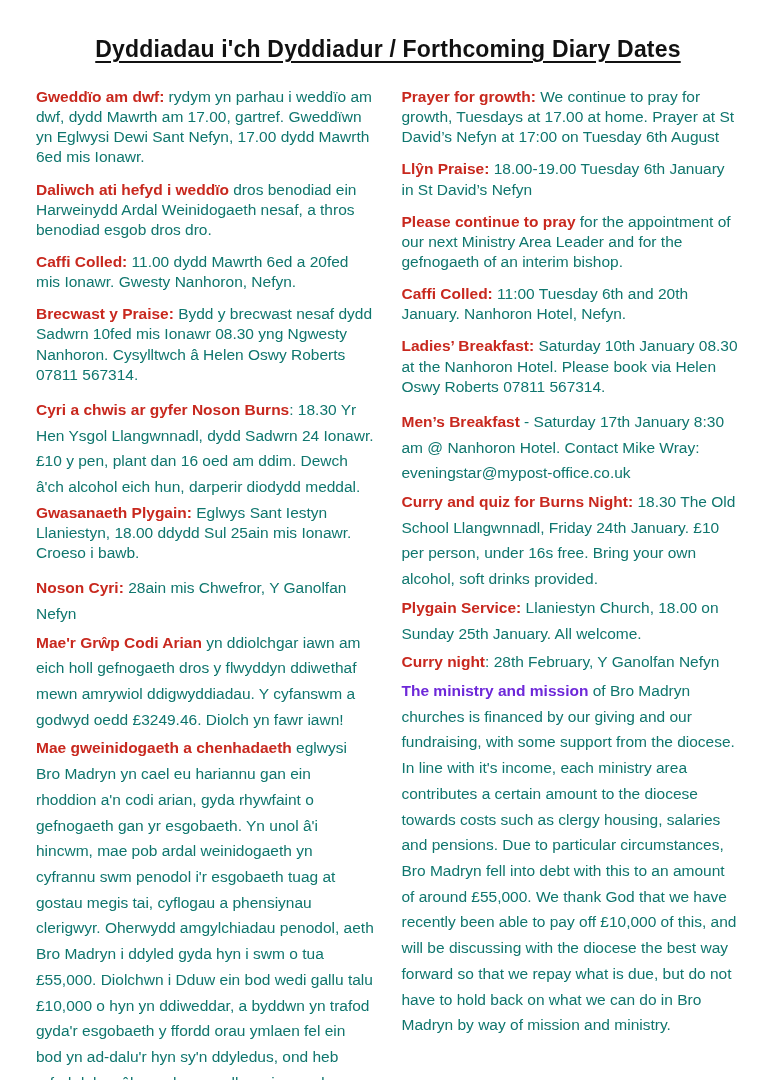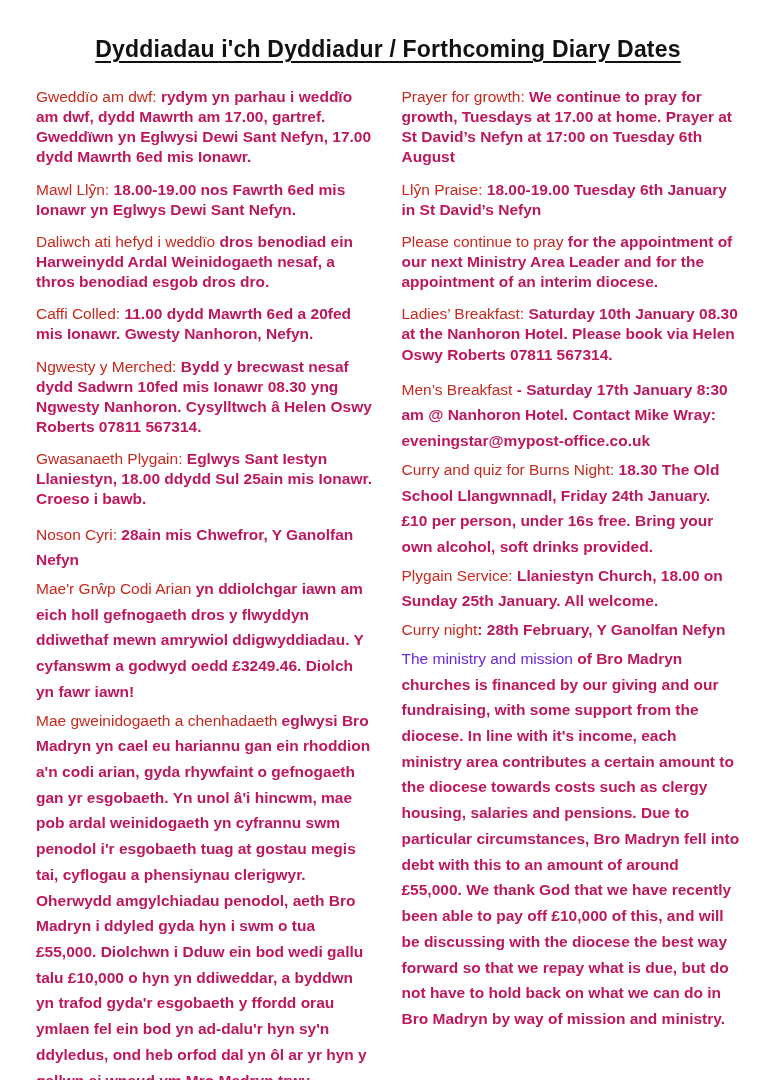--- a/index.html
+++ b/index.html
@@ -43,53 +43,53 @@
   p.para {
     margin: 0 0 12px 0;
     line-height: 1.3;
     text-align: left;
   }
   p.para.loose {
     line-height: 1.66;
     margin: 0 0 3px 0;
   }
   .hd {
-    font-weight: normal;
+    font-weight: bold;
     color: #c8281e;
   }
   .hd.orange {
     color: #6d28d9;
   }
   .body-text {
-    color: #be185d;
-    font-weight: bold;
+    color: #0f766e;
   }
 </style>
 </head>
 <body>
 
 <div class="page">
   <h1 class="page-title">Dyddiadau i'ch Dyddiadur / Forthcoming Diary Dates</h1>
 
   <div class="columns">
     <div class="col" id="left-col">
         <p class="para tight"><span class="hd">Gweddïo am dwf:</span><span class="body-text"> rydym yn parhau i weddïo am dwf, dydd Mawrth am 17.00, gartref. Gweddïwn yn Eglwysi Dewi Sant Nefyn, 17.00 dydd Mawrth 6ed mis Ionawr.</span></p>
-        <p class="para tight"><span class="hd">Mawl Llŷn:</span><span class="body-text"> 18.00-19.00 nos Fawrth 6ed mis Ionawr yn Eglwys Dewi Sant Nefyn.</span></p>
         <p class="para tight"><span class="hd">Daliwch ati hefyd i weddïo</span><span class="body-text"> dros benodiad ein Harweinydd Ardal Weinidogaeth nesaf, a thros benodiad esgob dros dro.</span></p>
         <p class="para tight"><span class="hd">Caffi Colled:</span><span class="body-text"> 11.00 dydd Mawrth 6ed a 20fed mis Ionawr. Gwesty Nanhoron, Nefyn.</span></p>
-        <p class="para tight"><span class="hd">Ngwesty y Merched:</span><span class="body-text"> Bydd y brecwast nesaf dydd Sadwrn 10fed mis Ionawr  08.30 yng Ngwesty Nanhoron. Cysylltwch â Helen Oswy Roberts 07811 567314.</span></p>
+        <p class="para tight"><span class="hd">Brecwast y Praise:</span><span class="body-text"> Bydd y brecwast nesaf dydd Sadwrn 10fed mis Ionawr  08.30 yng Ngwesty Nanhoron. Cysylltwch â Helen Oswy Roberts 07811 567314.</span></p>
+        <p class="para loose"><span class="hd">Cyri a chwis ar gyfer Noson Burns</span><span class="body-text">: 18.30 Yr Hen Ysgol Llangwnnadl, dydd Sadwrn 24 Ionawr. £10 y pen, plant dan 16 oed am ddim. Dewch â'ch alcohol eich hun, darperir diodydd meddal.</span></p>
         <p class="para tight"><span class="hd">Gwasanaeth Plygain:</span><span class="body-text"> Eglwys Sant Iestyn Llaniestyn, 18.00 ddydd Sul 25ain mis Ionawr. Croeso i bawb.</span></p>
         <p class="para loose"><span class="hd">Noson Cyri:</span><span class="body-text"> 28ain mis Chwefror, Y Ganolfan Nefyn</span></p>
         <p class="para loose"><span class="hd">Mae'r Grŵp Codi Arian</span><span class="body-text"> yn ddiolchgar iawn am eich holl gefnogaeth dros y flwyddyn ddiwethaf mewn amrywiol ddigwyddiadau. Y cyfanswm a godwyd oedd £3249.46. Diolch yn fawr iawn!</span></p>
         <p class="para loose"><span class="hd">Mae gweinidogaeth a chenhadaeth</span><span class="body-text"> eglwysi Bro Madryn yn cael eu hariannu gan ein rhoddion a'n codi arian, gyda rhywfaint o gefnogaeth gan yr esgobaeth. Yn unol â'i hincwm, mae pob ardal weinidogaeth yn cyfrannu swm penodol i'r esgobaeth tuag at gostau megis tai, cyflogau a phensiynau clerigwyr. Oherwydd amgylchiadau penodol, aeth Bro Madryn i ddyled gyda hyn i swm o tua £55,000. Diolchwn i Dduw ein bod wedi gallu talu £10,000 o hyn yn ddiweddar, a byddwn yn trafod gyda'r esgobaeth y ffordd orau ymlaen fel ein bod yn ad-dalu'r hyn sy'n ddyledus, ond heb orfod dal yn ôl ar yr hyn y gallwn ei wneud ym Mro Madryn trwy genhadaeth a gweinidogaeth.</span></p>
       </div>
     <div class="col" id="right-col">
         <p class="para tight"><span class="hd">Prayer for growth:</span><span class="body-text"> We continue to pray for growth, Tuesdays at 17.00 at home.  Prayer at St David’s Nefyn at  17:00 on Tuesday 6th August</span></p>
         <p class="para tight"><span class="hd">Llŷn Praise:</span><span class="body-text"> 18.00-19.00 Tuesday 6th January in St David’s Nefyn</span></p>
-        <p class="para tight"><span class="hd">Please continue to pray</span><span class="body-text"> for the appointment of our next Ministry Area Leader and for the appointment of an interim diocese.</span></p>
+        <p class="para tight"><span class="hd">Please continue to pray</span><span class="body-text"> for the appointment of our next Ministry Area Leader and for the gefnogaeth of an interim bishop.</span></p>
+        <p class="para tight"><span class="hd">Caffi Colled:</span><span class="body-text"> 11:00 Tuesday 6th and 20th January. Nanhoron Hotel, Nefyn.</span></p>
         <p class="para tight"><span class="hd">Ladies’ Breakfast:</span><span class="body-text"> Saturday 10th January 08.30 at the Nanhoron Hotel.  Please book via Helen Oswy Roberts 07811 567314.</span></p>
         <p class="para loose"><span class="hd">Men’s Breakfast</span><span class="body-text"> - Saturday 17th January   8:30 am @ Nanhoron Hotel. Contact Mike Wray: eveningstar@mypost-office.co.uk</span></p>
         <p class="para loose"><span class="hd">Curry and quiz for Burns Night:</span><span class="body-text"> 18.30 The Old School Llangwnnadl, Friday 24th January. £10 per person, under 16s free. Bring your own alcohol, soft drinks provided.</span></p>
         <p class="para loose"><span class="hd">Plygain Service:</span><span class="body-text"> Llaniestyn Church, 18.00 on Sunday 25th January. All welcome.</span></p>
         <p class="para loose"><span class="hd">Curry night</span><span class="body-text">: 28th February, Y Ganolfan Nefyn</span></p>
         <p class="para loose"><span class="hd orange">The ministry and mission</span><span class="body-text"> of Bro Madryn churches is financed by our giving and our fundraising, with some support from the diocese. In line with it's income, each ministry area contributes a certain amount to the diocese towards costs such as clergy housing, salaries and pensions. Due to particular circumstances, Bro Madryn fell into debt with this to an amount of around £55,000. We thank God that we have recently been able to pay off £10,000 of this, and will be discussing with the diocese the best way forward so that we repay what is due, but do not have to hold back on what we can do in Bro Madryn by way of mission and ministry.</span></p>
       </div>
   </div>
 </div>
 

